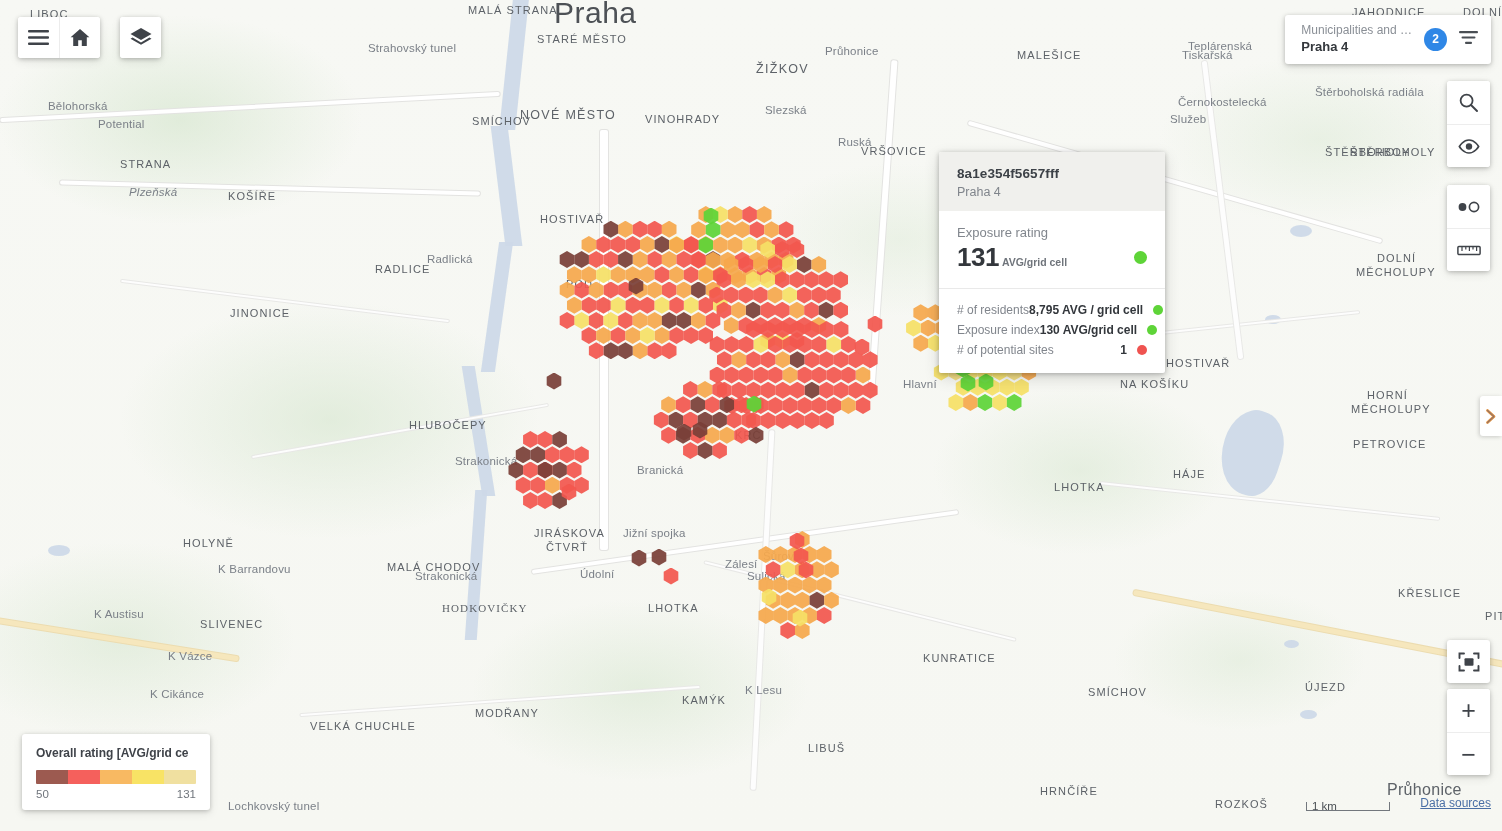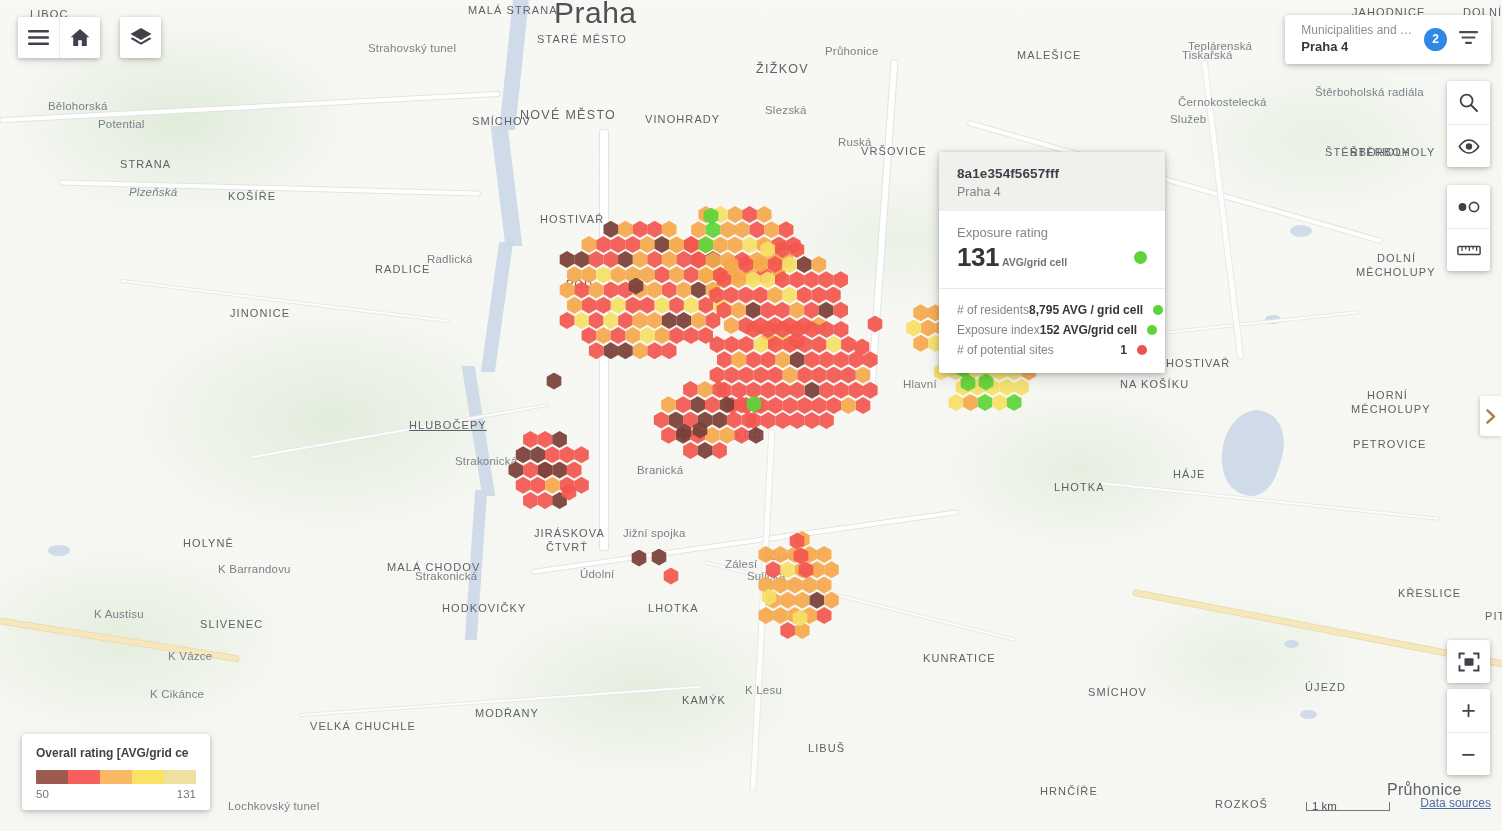--- a/index.html
+++ b/index.html
@@ -228,35 +228,35 @@
         <div class="lbl place sm" style="left: 566px; top: 278px;">POD</div>
         <div class="lbl place sm" style="left: 735px; top: 429px;">KRČ</div>
         <div class="lbl street" style="left: 903px; top: 378px;">Hlavní</div>
         <div class="lbl place sm" style="left: 1166px; top: 357px;">HOSTIVAŘ</div>
         <div class="lbl place sm" style="left: 1120px; top: 378px;">NA KOŠÍKU</div>
         <div class="lbl place sm" style="left: 1377px; top: 252px;">DOLNÍ</div>
         <div class="lbl place sm" style="left: 1356px; top: 266px;">MĚCHOLUPY</div>
         <div class="lbl place sm" style="left: 1367px; top: 389px;">HORNÍ</div>
         <div class="lbl place sm" style="left: 1351px; top: 403px;">MĚCHOLUPY</div>
         <div class="lbl place sm" style="left: 1350px; top: 146px;">ŠTĚRBOHOLY</div>
-        <div class="lbl place sm" style="left: 409px; top: 419px; text-decoration: underline;">HLUBOČEPY</div>
+        <div class="lbl place sm" style="left: 409px; top: 419px;">HLUBOČEPY</div>
         <div class="lbl street" style="left: 455px; top: 455px;">Strakonická</div>
         <div class="lbl place sm" style="left: 1054px; top: 481px;">LHOTKA</div>
         <div class="lbl place sm" style="left: 1173px; top: 468px;">HÁJE</div>
         <div class="lbl place sm" style="left: 1353px; top: 438px;">PETROVICE</div>
         <div class="lbl street" style="left: 637px; top: 464px;">Branická</div>
         <div class="lbl street" style="left: 623px; top: 527px;">Jižní spojka</div>
         <div class="lbl place sm" style="left: 534px; top: 527px;">JIRÁSKOVA</div>
         <div class="lbl place sm" style="left: 546px; top: 541px;">ČTVRŤ</div>
         <div class="lbl street" style="left: 580px; top: 568px;">Údolní</div>
         <div class="lbl street" style="left: 725px; top: 558px;">Zálesí</div>
         <div class="lbl street" style="left: 747px; top: 570px;">Sulická</div>
         <div class="lbl street" style="left: 763px; top: 550px;">Šůrova</div>
         <div class="lbl place sm" style="left: 648px; top: 602px;">LHOTKA</div>
-        <div class="lbl place sm" style="left: 442px; top: 602px;">HODKOVIČKY</div>
+        <div class="lbl place sm" style="left: 442px; top: 602px; font-family: Liberation Serif, serif;">HODKOVIČKY</div>
         <div class="lbl place sm" style="left: 387px; top: 561px;">MALÁ CHODOV</div>
         <div class="lbl place sm" style="left: 183px; top: 537px;">HOLYNĚ</div>
         <div class="lbl street" style="left: 218px; top: 563px;">K Barrandovu</div>
         <div class="lbl place sm" style="left: 200px; top: 618px;">SLIVENEC</div>
         <div class="lbl street" style="left: 94px; top: 608px;">K Austisu</div>
         <div class="lbl street" style="left: 168px; top: 650px;">K Vázce</div>
         <div class="lbl street" style="left: 150px; top: 688px;">K Cikánce</div>
         <div class="lbl place sm" style="left: 310px; top: 720px;">VELKÁ CHUCHLE</div>
         <div class="lbl place sm" style="left: 475px; top: 707px;">MODŘANY</div>
         <div class="lbl place sm" style="left: 682px; top: 694px;">KAMÝK</div>
@@ -767,21 +767,21 @@
       <span class="dot-lg" id="metric-dot" style="background: rgb(94, 212, 56);"></span>
     </div>
     <div class="ip-rows" id="popup-rows">
         <div class="ip-row">
           <span class="r-lbl"># of residents</span>
           <span class="r-val">8,795 AVG / grid cell</span>
           <span class="dot" style="background: rgb(94, 212, 56);"></span>
         </div>
         <div class="ip-row">
           <span class="r-lbl">Exposure index</span>
-          <span class="r-val">152 AVG/grid cell</span>
+          <span class="r-val">130 AVG/grid cell</span>
           <span class="dot" style="background: rgb(94, 212, 56);"></span>
         </div>
         <div class="ip-row">
           <span class="r-lbl"># of potential sites</span>
           <span class="r-val">1</span>
           <span class="dot" style="background: rgb(239, 83, 80);"></span>
         </div>
       </div>
   </div>
 

